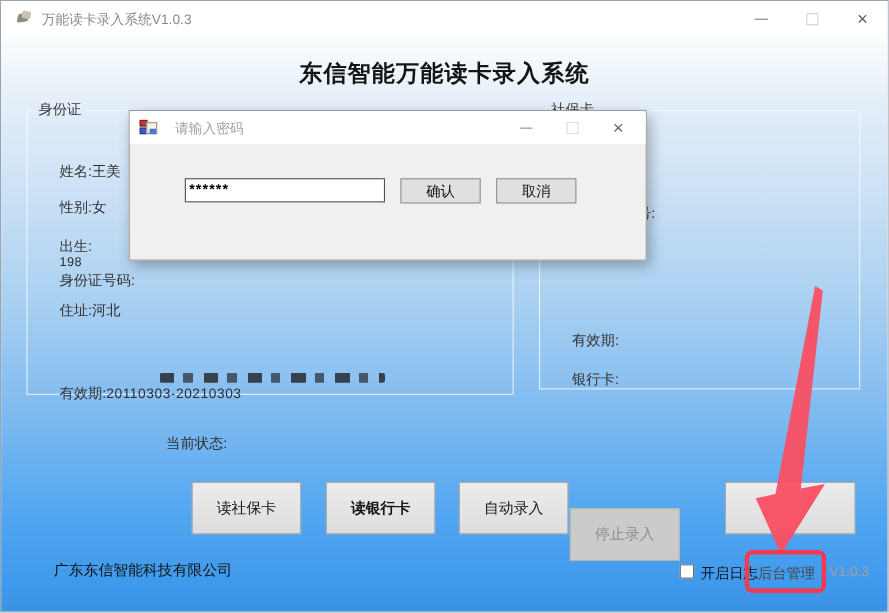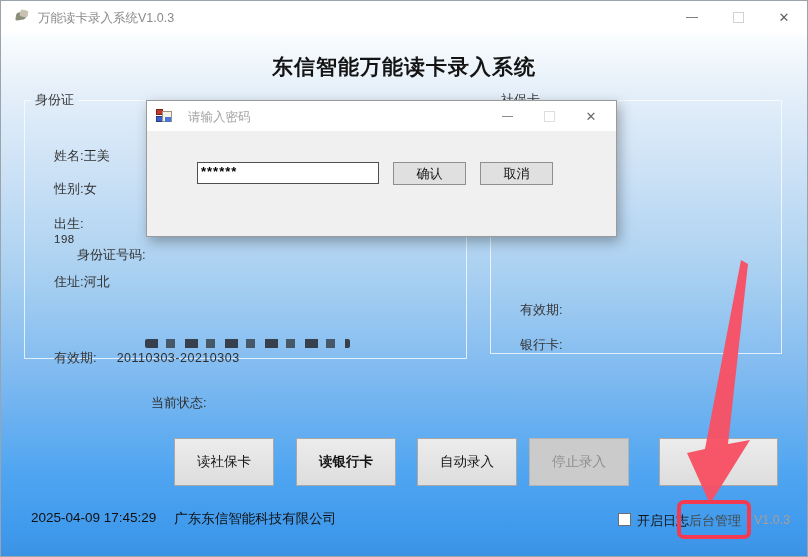--- a/index.html
+++ b/index.html
@@ -73,21 +73,21 @@
   .version-label { position: absolute; left: 753px; top: 480px; font-size: 12.5px; color: #a89e97; }
   .highlight-box {
     position: absolute; left: 676px; top: 467px; width: 74px; height: 39px;
     border: 4px solid #f43a50; border-radius: 7px; z-index: 60; pointer-events: none;
   }
   .arrow-svg { position: absolute; left: 0; top: 0; z-index: 55; pointer-events: none; }
   
   .dialog {
     position: absolute; left: 116px; top: 99px; width: 471px; height: 137px;
     background: #f0f0f0; border: 1px solid #9b9b9b;
-    box-shadow: 3px 5px 12px rgba(0,0,0,0.3); z-index: 40; margin-left: 29px;
+    box-shadow: 3px 5px 12px rgba(0,0,0,0.3); z-index: 40;
   }
   .dlg-titlebar { position: absolute; left: 0; top: 0; width: 100%; height: 30px; background: #ffffff; }
   .dlg-icon { position: absolute; left: 9px; top: 7px; width: 16px; height: 16px; }
   .dlg-icon .c1 { position:absolute; left:0; top:1px; width:7px; height:6px; background:#c0392b; border:1px solid #7c2018;}
   .dlg-icon .c2 { position:absolute; left:0; top:8px; width:7px; height:6px; background:#3a5fcd; border:1px solid #26407e;}
   .dlg-icon .c3 { position:absolute; left:6px; top:3px; width:10px; height:11px; background:#f4f1e6; border:1px solid #9a9484;}
   .dlg-icon .c4 { position:absolute; left:9px; top:9px; width:6px; height:5px; background:#4a74d8;}
   .dlg-title { position: absolute; left: 41px; top: 8px; font-size: 12.5px; color: #a3a3a3; }
   .dlg-controls { position: absolute; right: 4px; top: 0; height: 30px; display: flex; }
   .dlg-btnbox { width: 42px; height: 30px; display: flex; align-items: center; justify-content: center; }
@@ -144,32 +144,32 @@
         <span class="val">王美</span>
       </div>
       <div class="row" style="left:29px; top:71px;">
         <span class="lbl">性别:</span>
         <span class="val">女</span>
       </div>
       <div class="row" style="left:29px; top:106px;flex-direction:column;">
         <span class="lbl">出生:</span>
         <span class="val val-num">198</span>
       </div>
-      <div class="row" style="left:29px; top:137px;margin-left:23px;">
+      <div class="row" style="left:29px; top:137px;">
         <span class="lbl">身份证号码:</span>
         <span class="val"></span>
       </div>
       <div class="row" style="left:29px; top:164px;">
         <span class="lbl">住址:</span>
         <span class="val">河北</span>
       </div>
       <div class="smudge"></div>
       <div class="row" style="left:29px; top:240px;">
         <span class="lbl">有效期:</span>
-        <span class="val val-num" style="margin-left:20px; font-size:12.5px;">20110303-20210303</span>
+        <span class="val val-num" style="margin-left:0; font-size:12.5px;">20110303-20210303</span>
       </div>
       <div class="photo-frame">
         <div class="photo-hair"></div>
       </div>
     </fieldset>
 
     <fieldset class="group group-social">
       <legend>社保卡</legend>
       <div class="row" style="left:88px; top:76px;">
         <span class="lbl">号:</span>
@@ -182,25 +182,24 @@
         <span class="lbl">银行卡:</span>
         <span class="val"></span>
       </div>
     </fieldset>
 
     <div class="status-label">当前状态:</div>
 
     <div class="btn" style="left:173px;">读社保卡</div>
     <div class="btn" style="left:295px;font-weight:bold;">读银行卡</div>
     <div class="btn" style="left:416px;">自动录入</div>
-    <div class="btn disabled" style="left:528px;">停止录入</div>
+    <div class="btn disabled" style="left:517px;margin-top:24px;">停止录入</div>
     <div class="btn" style="left:658px; width:119px;"></div>
 
     <div class="footer-left">
-      <span>2025-04-09 17:45:29</span>
       <span class="company">广东东信智能科技有限公司</span>
     </div>
     <div class="log-check"></div>
     <div class="log-label">开启日志</div>
     <div class="admin-link">后台管理</div>
     <div class="version-label">V1.0.3</div>
 
     <div class="highlight-box"></div>
 
     <svg class="arrow-svg" width="808" height="525" viewBox="0 0 808 525">

